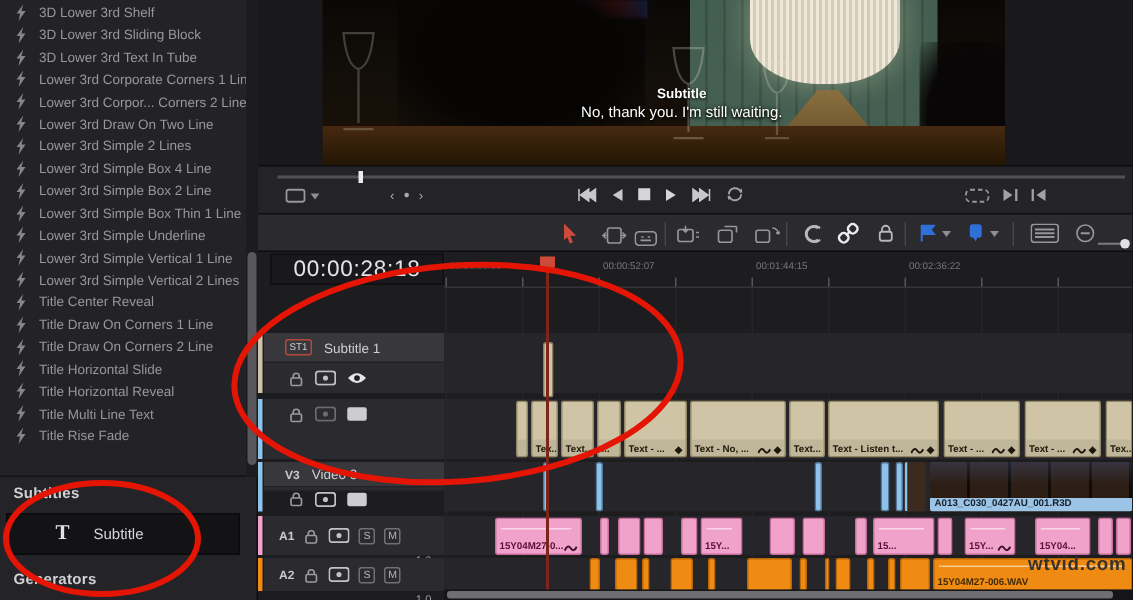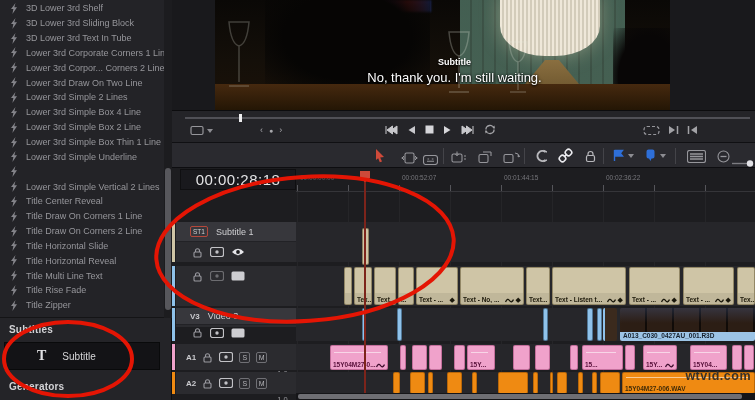--- a/index.html
+++ b/index.html
@@ -33,21 +33,21 @@
     background:repeating-linear-gradient(90deg,#efe8d9 0 2px,#d3ccba 2px 4px);box-shadow:0 0 20px rgba(255,240,200,.35);}
   .lamp-sign{position:absolute;left:330px;top:0;width:34px;height:9px;background:radial-gradient(circle,#c03224 0%,rgba(160,30,20,0) 75%);}
   .lamp-base{position:absolute;left:308px;top:60px;width:58px;height:34px;
     background:linear-gradient(180deg,#8a6f40,#6b542d);clip-path:polygon(38% 0,62% 0,100% 78%,100% 100%,0 100%,0 78%);}
   .fig-left{position:absolute;left:50px;top:0;width:165px;height:92px;background:radial-gradient(ellipse at 50% 40%,#060504 55%,rgba(6,5,4,0) 100%);}
   .fig-right{position:absolute;left:398px;top:28px;width:60px;height:82px;background:radial-gradient(ellipse at 60% 60%,#080606 60%,rgba(8,6,6,0) 100%);}
   .tv{position:absolute;left:168px;top:0;width:48px;height:12px;background:linear-gradient(90deg,rgba(120,40,140,.5),rgba(200,40,40,.55),rgba(40,80,200,.4));filter:blur(1px);}
   .table{position:absolute;left:0;bottom:0;width:100%;height:26px;background:linear-gradient(180deg,#46290f,#241605);}
   .glass{position:absolute;opacity:.6;}
   .caption{position:absolute;left:24px;right:0;top:57px;text-align:center;color:#fff;font-size:9px;font-weight:bold;text-shadow:0 1px 2px #000;}
-  .subline{position:absolute;left:24px;right:0;top:70px;text-align:center;color:#fefefe;font-size:13px;text-shadow:0 1px 2px #000,0 0 3px #000;}
+  .subline{position:absolute;left:24px;right:0;top:70px;text-align:center;color:#fefefe;font-size:10px;text-shadow:0 1px 2px #000,0 0 3px #000;}
 
   
   .transport{position:absolute;left:0;top:110px;width:583px;height:32px;background:#242428;border-top:1px solid #0c0c0e;}
   .scrub{position:absolute;left:13px;width:565px;top:6px;height:2px;background:#505056;cursor:pointer;}
   .scrub-handle{position:absolute;left:54px;top:-3px;width:3px;height:8px;background:#ececee;}
   .tr-ic{position:absolute;top:14px;cursor:pointer;display:flex;align-items:center;gap:3px;}
   .jog{color:#a8a8ac;font-size:9px;letter-spacing:3px;}
   .tr-center{position:absolute;left:213px;top:13px;display:flex;gap:9px;align-items:center;}
   .tr-center svg{cursor:pointer;}
 
@@ -170,20 +170,21 @@
         <div class="fx-item">
           <svg width="8" height="11" viewBox="0 0 8 11">
             <path d="M5.5 0 L1 6 H3.4 L2.4 11 L7 4.3 H4.3 Z" fill="#85858b"></path>
           </svg>
           <span>Lower 3rd Simple Underline</span>
         </div>
         <div class="fx-item">
           <svg width="8" height="11" viewBox="0 0 8 11">
             <path d="M5.5 0 L1 6 H3.4 L2.4 11 L7 4.3 H4.3 Z" fill="#85858b"></path>
           </svg>
+          <span>Lower 3rd Simple Vertical 1 Line</span>
         </div>
         <div class="fx-item">
           <svg width="8" height="11" viewBox="0 0 8 11">
             <path d="M5.5 0 L1 6 H3.4 L2.4 11 L7 4.3 H4.3 Z" fill="#85858b"></path>
           </svg>
           <span>Lower 3rd Simple Vertical 2 Lines</span>
         </div>
         <div class="fx-item">
           <svg width="8" height="11" viewBox="0 0 8 11">
             <path d="M5.5 0 L1 6 H3.4 L2.4 11 L7 4.3 H4.3 Z" fill="#85858b"></path>
@@ -218,26 +219,20 @@
           <svg width="8" height="11" viewBox="0 0 8 11">
             <path d="M5.5 0 L1 6 H3.4 L2.4 11 L7 4.3 H4.3 Z" fill="#85858b"></path>
           </svg>
           <span>Title Multi Line Text</span>
         </div>
         <div class="fx-item">
           <svg width="8" height="11" viewBox="0 0 8 11">
             <path d="M5.5 0 L1 6 H3.4 L2.4 11 L7 4.3 H4.3 Z" fill="#85858b"></path>
           </svg>
           <span>Title Rise Fade</span>
-        </div>
-        <div class="fx-item">
-          <svg width="8" height="11" viewBox="0 0 8 11">
-            <path d="M5.5 0 L1 6 H3.4 L2.4 11 L7 4.3 H4.3 Z" fill="#85858b"></path>
-          </svg>
-          <span>Title Zipper</span>
         </div>
       </div>
     <div class="sb-scrollbar">
         <div class="thumb"></div>
       </div>
     <div class="sb-h subtitles">Subtitles</div>
     <div class="sb-sub-item">
       <span class="t-icon">T</span>
       <span>Subtitle</span>
     </div>

